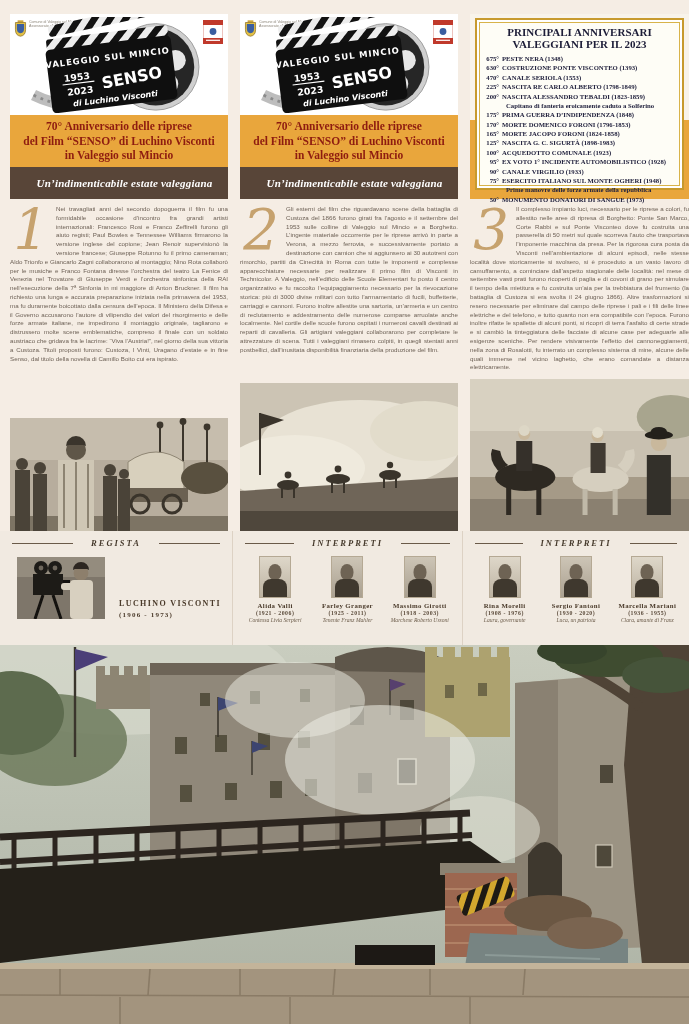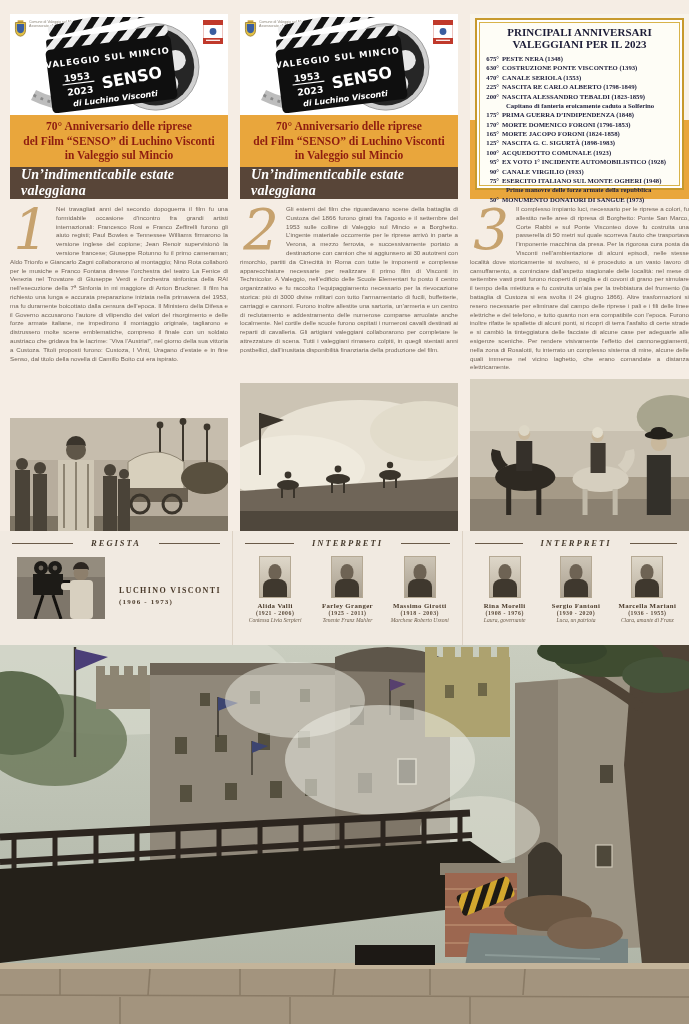--- a/index.html
+++ b/index.html
@@ -9,21 +9,21 @@
   .hcol{position:absolute;top:14px;width:218px;height:185px;}
   #hcol1{left:10px}#hcol2{left:240px}
   .hwhite{position:relative;height:101px;background:#ffffff;}
   .clap{position:absolute;left:16px;top:3px;width:188px;height:96px;}
   .arms{position:absolute;left:4px;top:6px;width:70px;display:flex;gap:2px;align-items:flex-start;}
   .armscap{font-size:3.6px;line-height:1.25;color:#8d867a;font-family:"Liberation Sans",sans-serif;}
   .partner{position:absolute;right:5px;top:6px;}
   .hband{height:52px;background:#e9a63c;display:flex;flex-direction:column;justify-content:center;
          text-align:center;color:#8e1c10;font-weight:bold;font-size:11.5px;line-height:1.25;}
   .hsub{height:32px;background:#584538;display:flex;align-items:center;justify-content:center;
-        color:#fff;font-style:italic;font-weight:bold;font-size:14px;letter-spacing:.2px;padding-left:11px;}
+        color:#fff;font-style:italic;font-weight:bold;font-size:11px;letter-spacing:.2px;padding-left:11px;}
   
   #hcol3{position:absolute;top:14px;left:470px;width:219px;height:185px;
          background:linear-gradient(to bottom,#f8f3ea 0 106px,#e9a63c 106px 100%);}
   .annbox{position:absolute;left:5px;right:5px;top:4px;height:172px;background:#fefdf6;
           border:2px solid #c79a2e;box-shadow:inset 0 0 0 2px #fff,inset 0 0 0 3px #d8b34a;
           padding:6px 5px 0 5px;box-sizing:border-box;}
   .anntitle{font-size:11px;font-weight:bold;color:#1d1d38;text-align:center;margin-bottom:4px;}
   .annitem{display:flex;font-size:6.7px;font-weight:bold;color:#23233f;line-height:1.4;}
   .annnum{width:17px;text-align:right;margin-right:3px;flex:none;}
   .annsub{margin-left:24px;font-size:6.7px;font-weight:bold;color:#23233f;line-height:1.4;}
@@ -39,21 +39,21 @@
   .photo svg{width:100%;height:100%;display:block;}
   
   #cast{position:absolute;top:531px;left:0;width:689px;height:114px;background:#f1eae1;}
   .csec{position:absolute;top:0;height:114px;box-sizing:border-box;}
   #csec-dir{left:0;width:232px;}
   #csec-int1{left:232px;width:230px;border-left:1px solid #ddd2c4;}
   #csec-int2{left:462px;width:227px;border-left:1px solid #ddd2c4;}
   .chead{display:flex;align-items:center;gap:18px;margin:7px 12px 0 12px;color:#463a2c;
          font-weight:bold;font-style:italic;font-size:8.5px;letter-spacing:2px;}
   .chead .rule{flex:1;height:1px;background:#6a5a48;}
-  .dirrow{display:flex;margin:9px 0 0 17px;gap:14px;align-items:center;}
+  .dirrow{display:flex;margin:9px 0 0 17px;gap:14px;align-items:flex-end;}
   .dirphoto{width:88px;height:62px;}
   .dirphoto svg{width:100%;height:100%;display:block;}
   .dirname{margin-top:16px;font-size:8px;font-weight:bold;letter-spacing:1.4px;color:#4a3a2a;}
   .diryears{font-size:7px;font-weight:bold;letter-spacing:1.2px;color:#4a3a2a;margin-top:3px;}
   .acards{display:flex;justify-content:space-around;margin-top:8px;padding:0 6px;}
   .acard{width:72px;text-align:center;}
   .bust{width:30px;height:40px;margin:0 auto;position:relative;overflow:hidden;
         background:linear-gradient(#cdc5b6,#aaa090);border:1px solid #b5a994;}
   .bust::before{content:"";position:absolute;left:50%;top:7px;transform:translateX(-50%);
         width:13px;height:16px;border-radius:50% 50% 45% 45%;background:#6e6354;}

